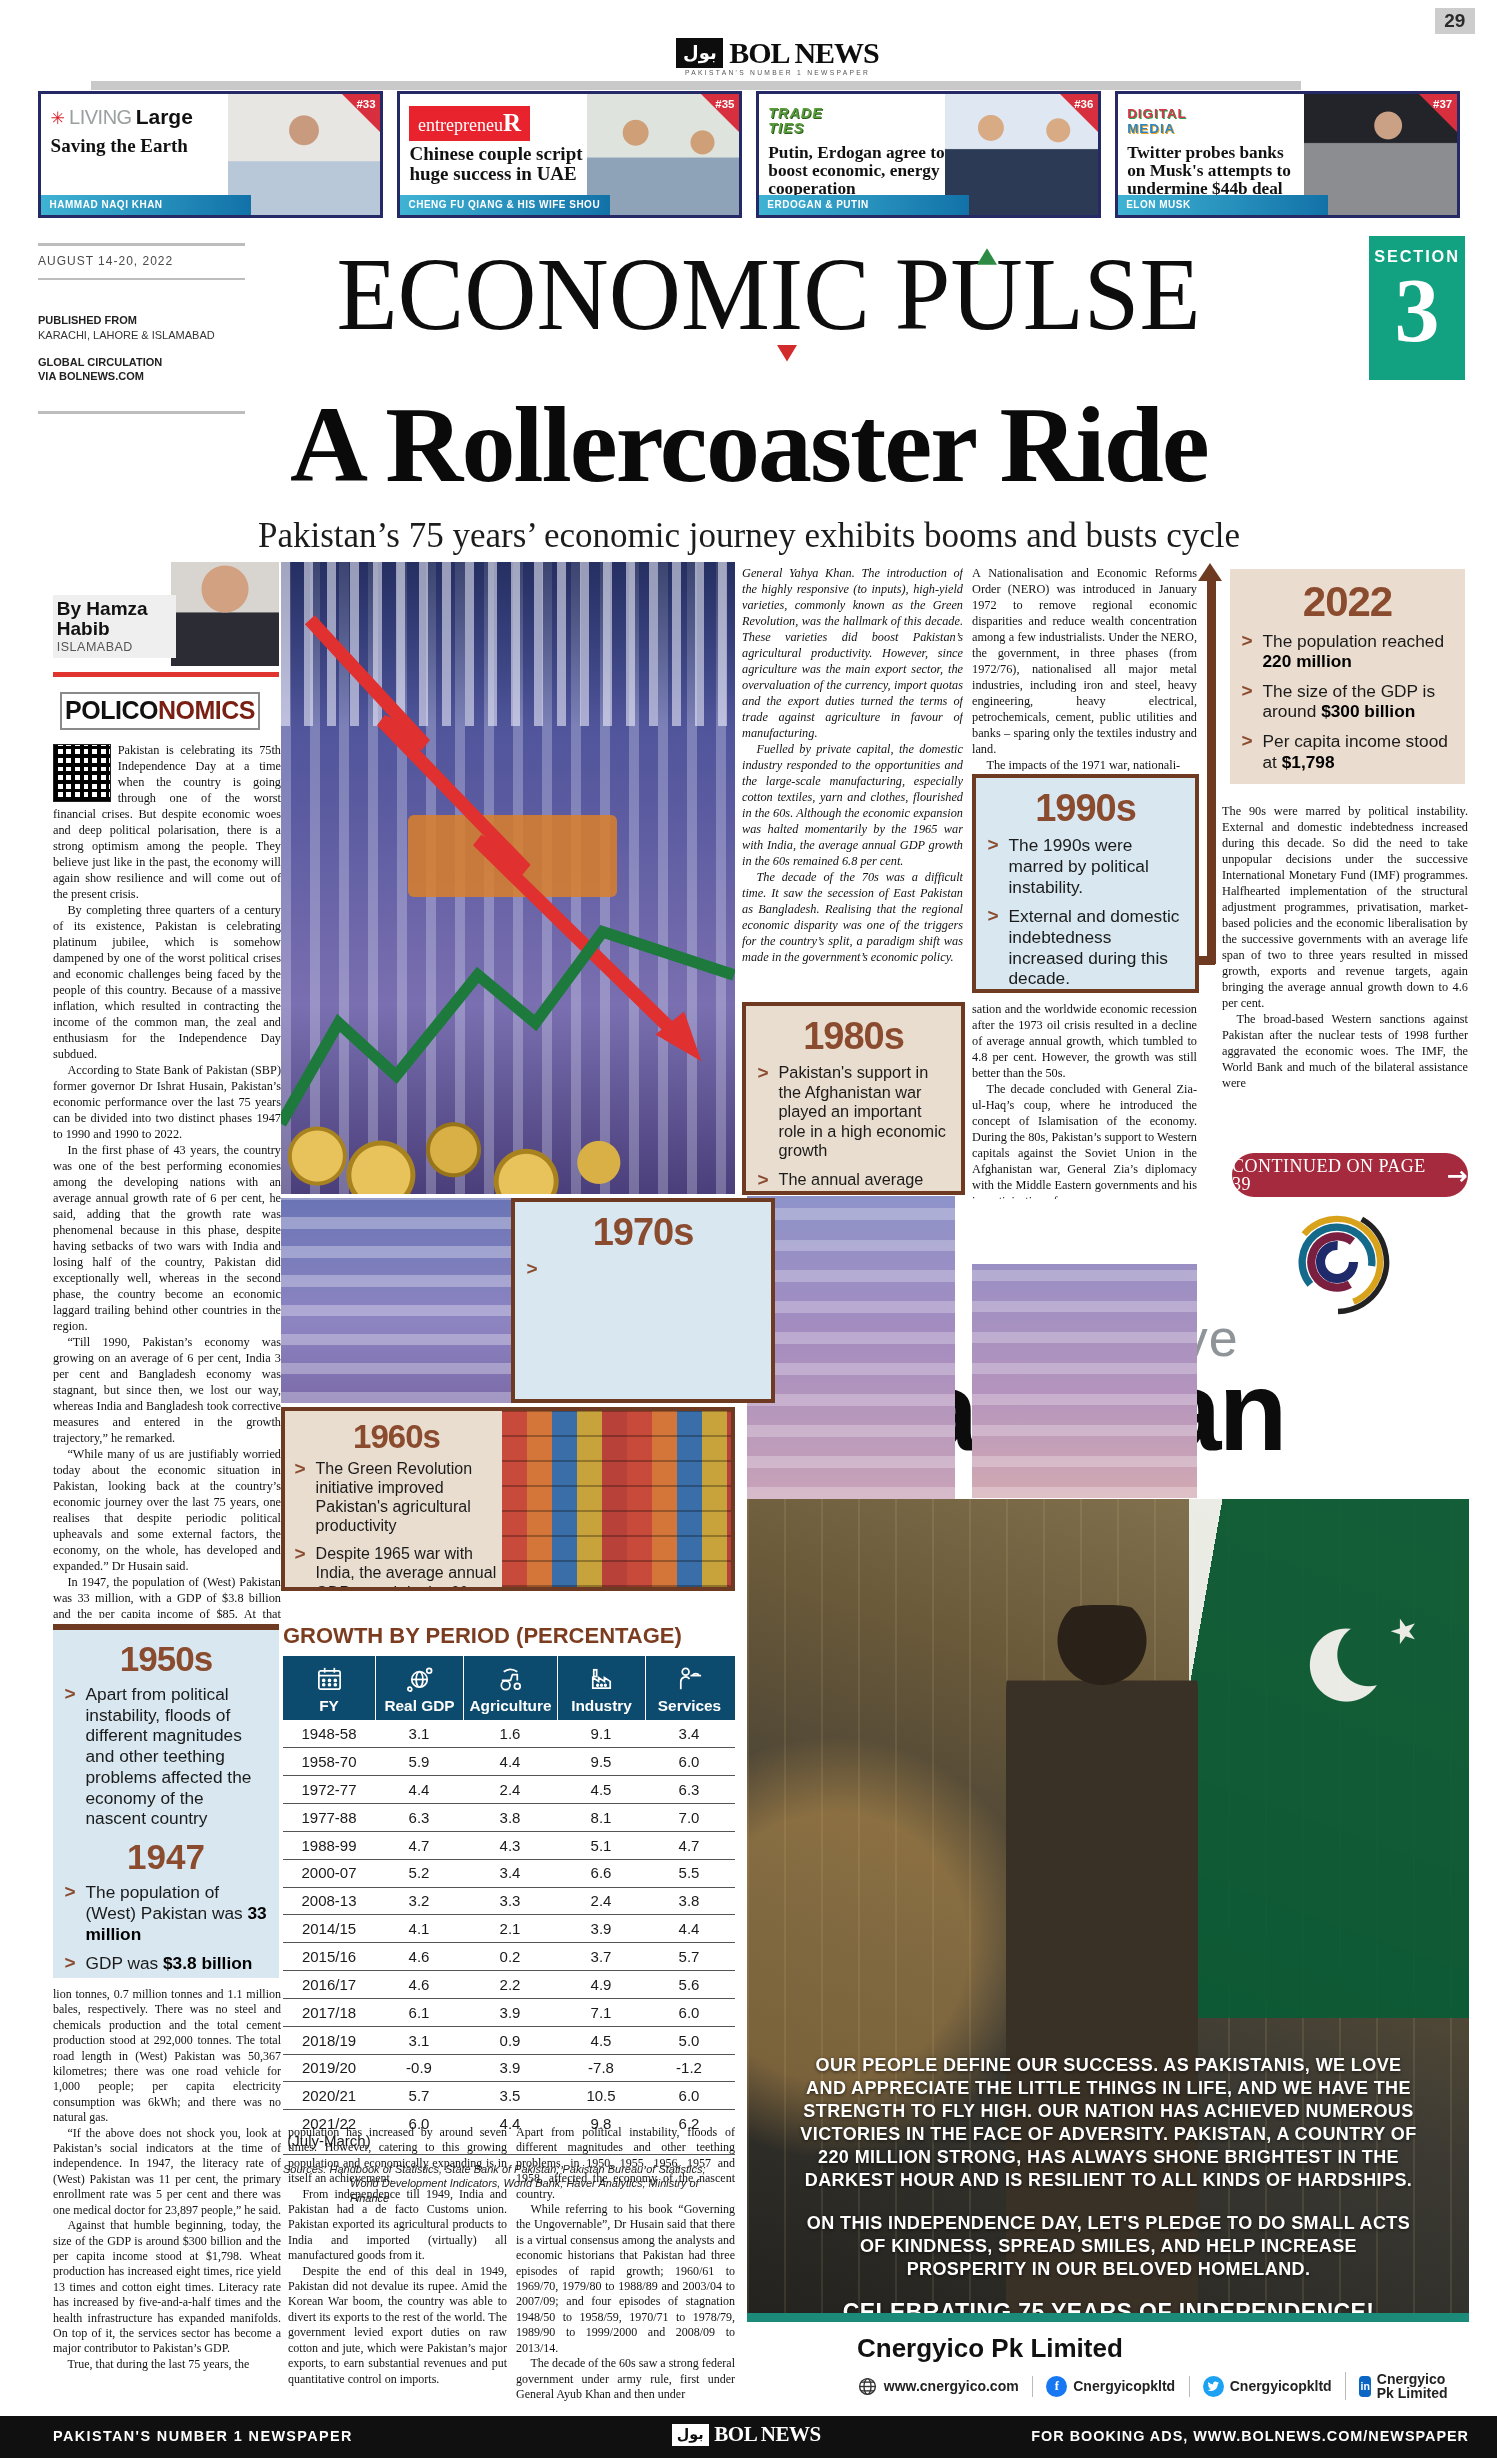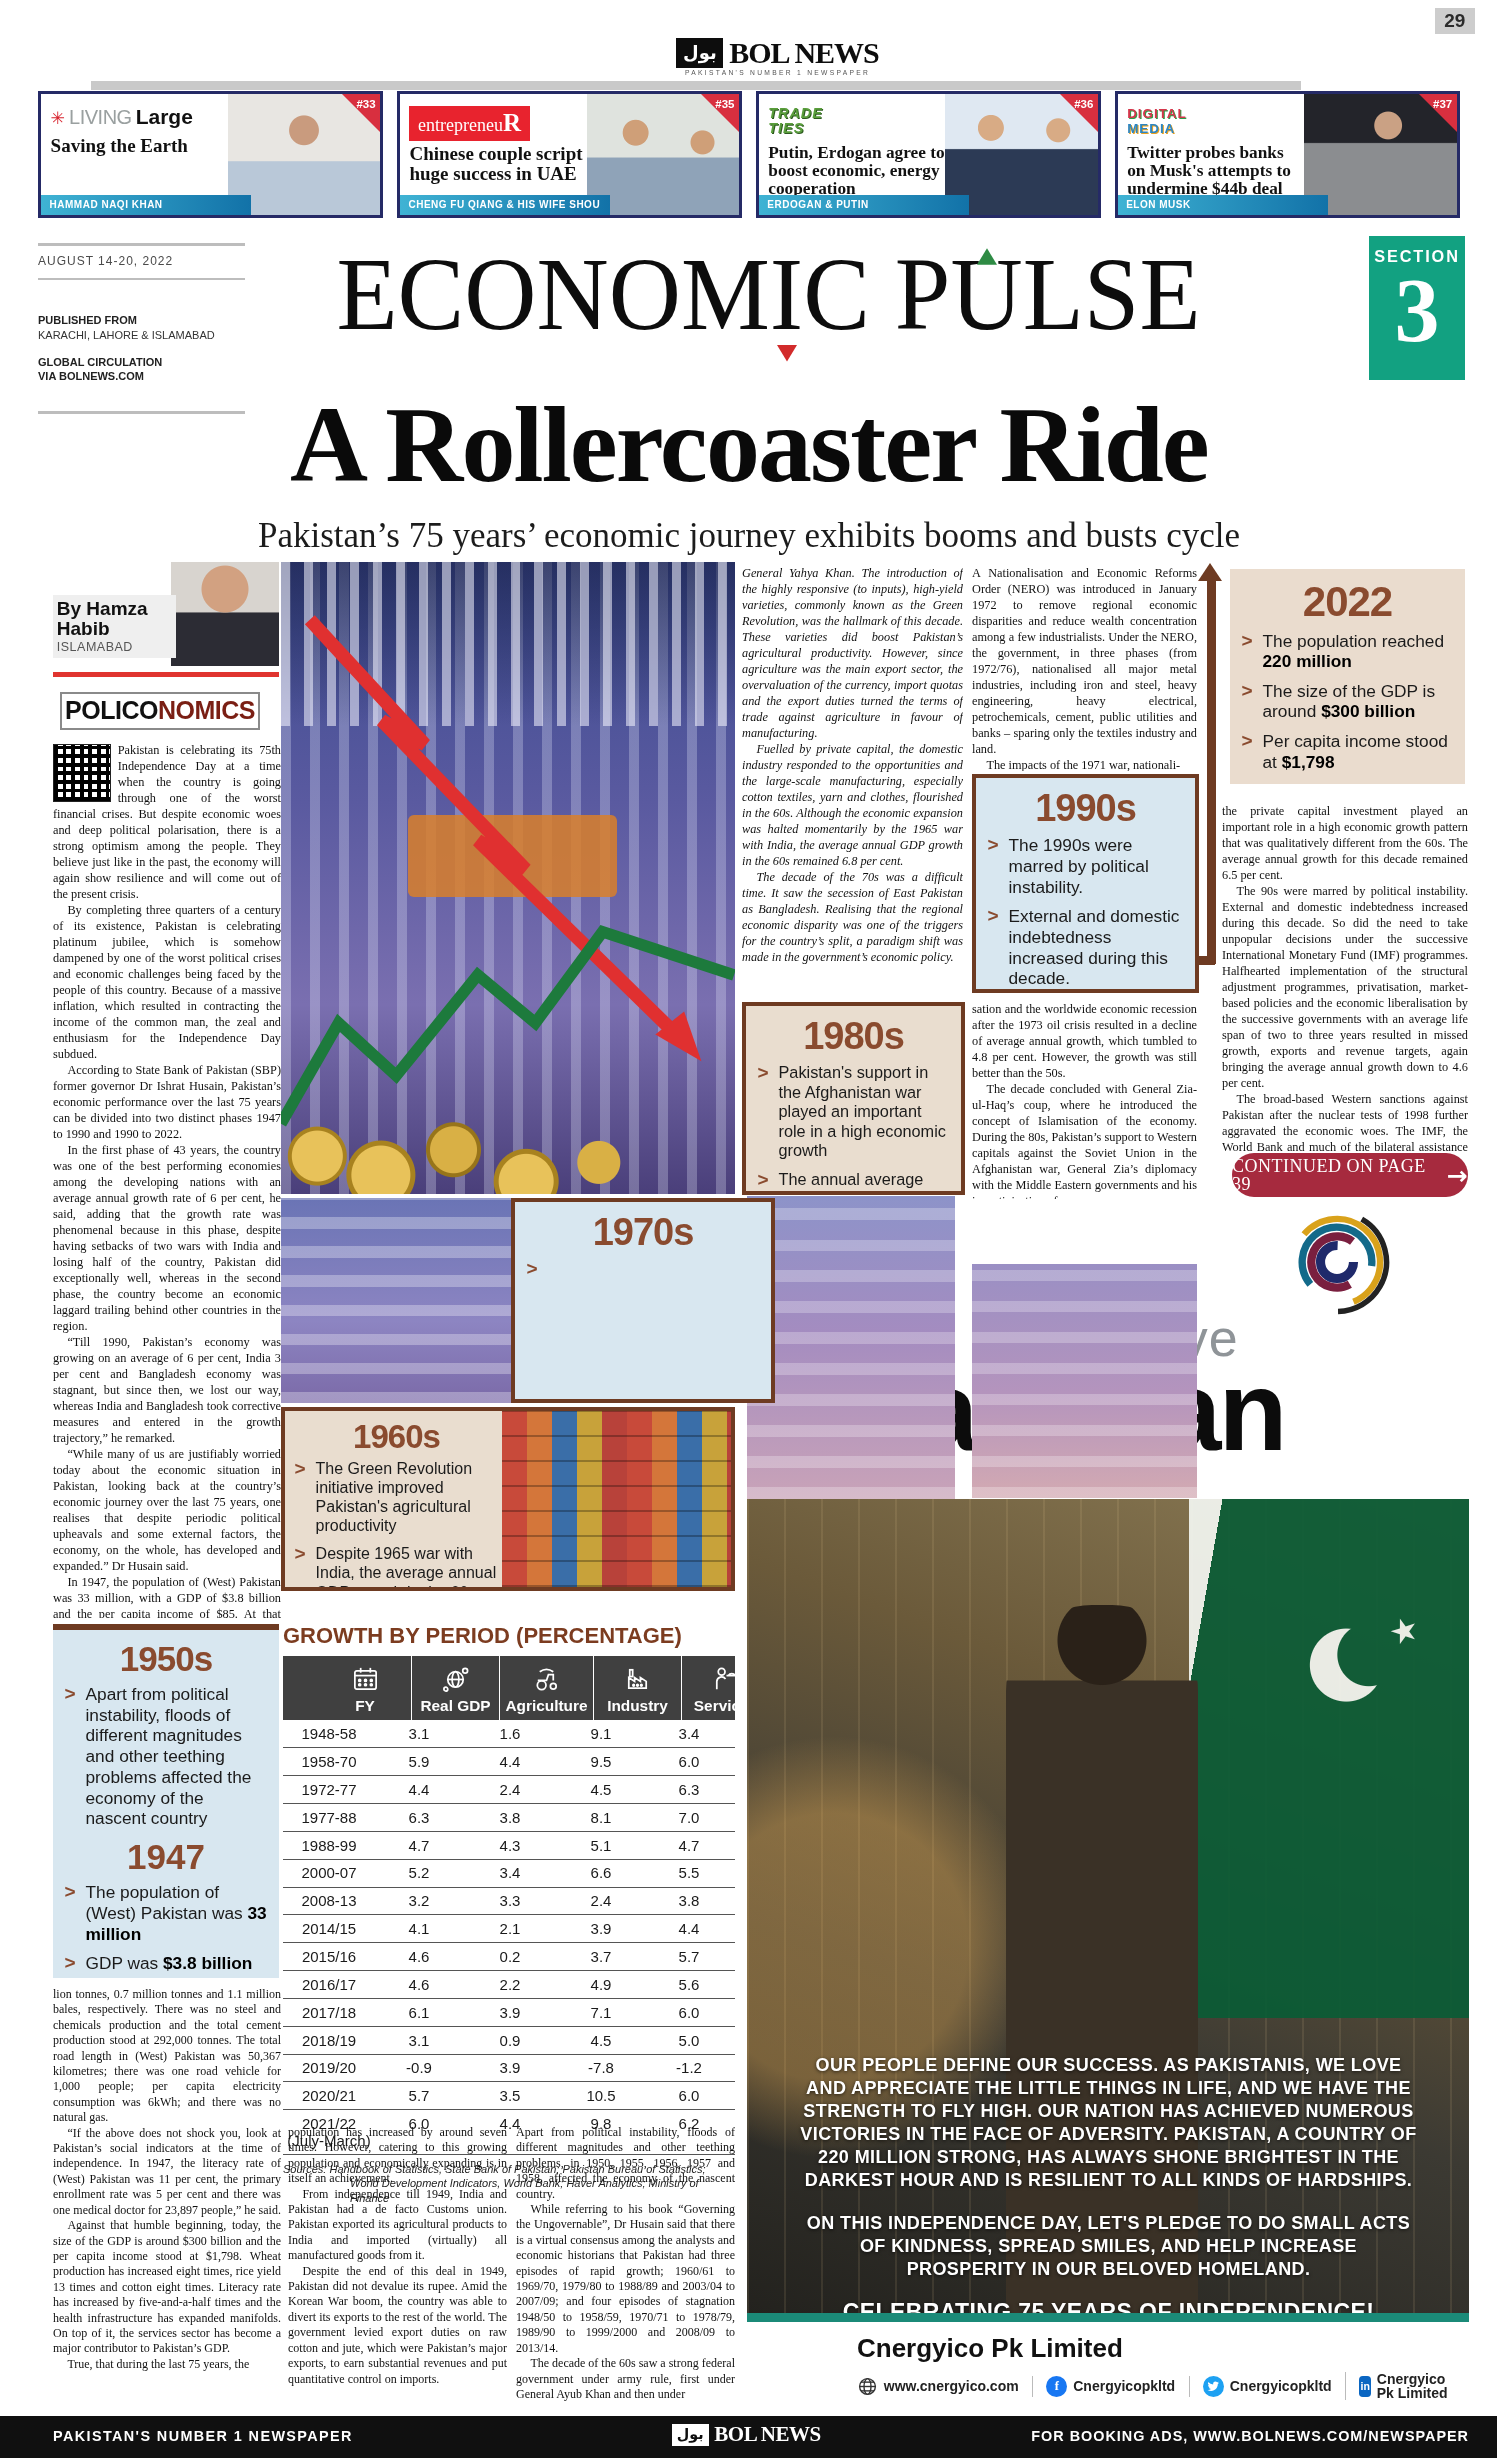--- a/index.html
+++ b/index.html
@@ -135,21 +135,21 @@
   .tl-h { position:absolute; left:1168px; top:956px; width:47px; height:8.6px; background:#6e3b22; }
   .tl-head { position:absolute; left:1198px; top:563px; width:0; height:0; border-left:12.5px solid transparent; border-right:12.5px solid transparent; border-bottom:18px solid #6e3b22; }
 
   
   .btn-cont { position:absolute; left:1232px; top:1153px; width:236px; height:44px; background:#a62a3e; border-radius:22px; color:#fff; display:flex; align-items:center; justify-content:center; gap:9.6px; font:18px/1 "Liberation Serif",serif; letter-spacing:0.5px; z-index:5; cursor:pointer; }
   .btn-cont .arr { font:bold 25px/1 "DejaVu Sans",sans-serif; }
 
   
   .gtable { position:absolute; left:283px; top:1624px; width:452px; height:501px; font-family:"Liberation Sans",sans-serif; }
   .gtitle { font:bold 22px/1.1 "Liberation Sans",sans-serif; color:#7c3c20; margin-bottom:7.7px; }
-  .ghead { display:grid; grid-template-columns:92px 88px 94px 88px 88px; background:#404040;padding-left:36px; }
+  .ghead { display:grid; grid-template-columns:92px 88px 94px 88px 88px; background:#0c4a6e; }
   .gh { display:flex; flex-direction:column; align-items:center; justify-content:flex-end; padding:7.7px 0 6.7px; color:#fff; font:bold 15.4px/1 "Liberation Sans",sans-serif; gap:5.8px; border-left:1.9px solid #fff; }
   .gh:first-child { border-left:none; }
   .gbody .grow { display:grid; grid-template-columns:92px 88px 94px 88px 88px; border-bottom:1.9px solid #555; }
   .gc { text-align:center; font:15px/1.15 "Liberation Sans",sans-serif; color:#1a1a1a; padding:4.8px 1.9px; }
   .gsrc { margin-top:6.7px; font:italic 11px/1.3 "Liberation Sans",sans-serif; color:#222; }
   .gsrc .l2 { padding-left:67px; display:block; }
 
   
   .ad-top { position:absolute; left:747px; top:1199px; width:722px; height:300px; background:#fff; z-index:2; }
   .longlive { position:absolute; left:173px; top:113px; width:403px; text-align:center; font:52px/1 "Liberation Sans",sans-serif; color:#8f9498; letter-spacing:1px; }
@@ -349,21 +349,20 @@
         <span class="dtext"><span>The size of the GDP is around</span> <b>$300 billion</b></span>
       </div>
         <div class="dbullet">
         <span class="chev">&gt;</span>
         <span class="dtext"><span>Per capita income stood at</span> <b>$1,798</b></span>
       </div>
       </div>
   </div>
 
   <div class="col5 txt">
-    <p>the private capital investment played an important role in a high economic growth pattern that was qualitatively different from the 60s. The average annual growth for this decade remained 6.5 per cent.</p>
     <p>The 90s were marred by political instability. External and domestic indebtedness increased during this decade. So did the need to take unpopular decisions under the successive International Monetary Fund (IMF) programmes. Halfhearted implementation of the structural adjustment programmes, privatisation, market-based policies and the economic liberalisation by the successive governments with an average life span of two to three years resulted in missed growth, exports and revenue targets, again bringing the average annual growth down to 4.6 per cent.</p>
     <p>The broad-based Western sanctions against Pakistan after the nuclear tests of 1998 further aggravated the economic woes. The IMF, the World Bank and much of the bilateral assistance were</p>
   </div>
   <div class="btn-cont">
     <span>CONTINUED ON PAGE 39</span>
     <span class="arr">→</span>
   </div>
 
   <div class="decade tan bordered box1980">
     <div class="dtitle">1980s</div>

